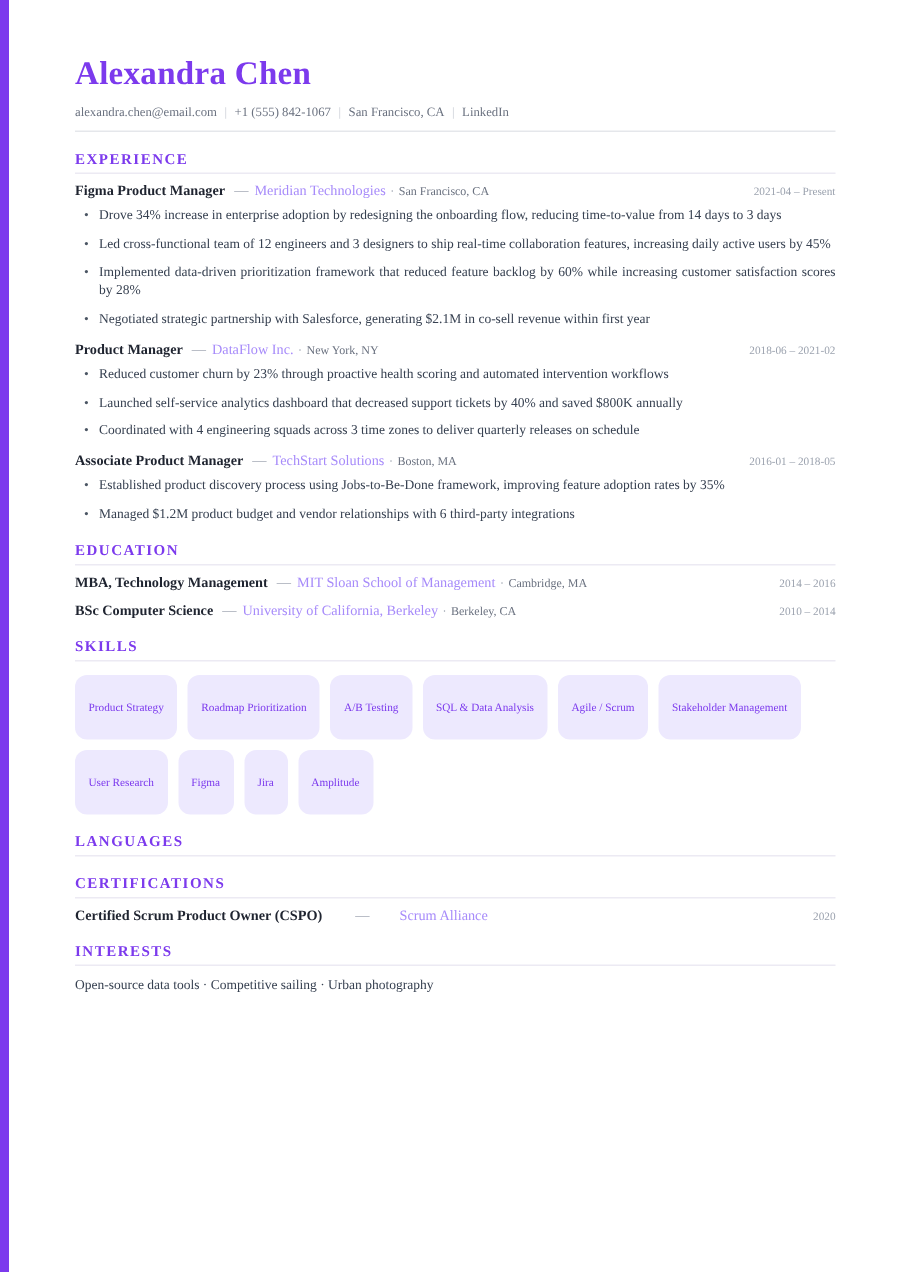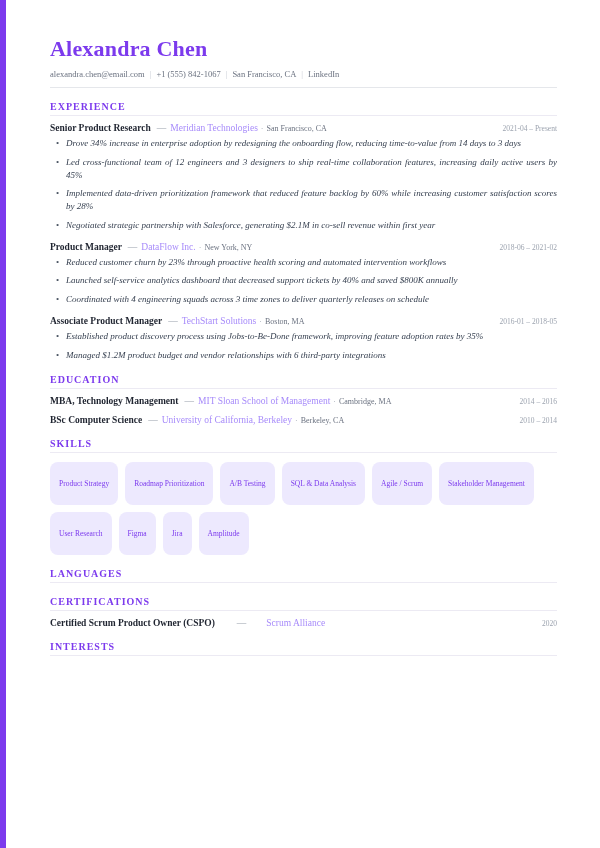--- a/index.html
+++ b/index.html
@@ -45,21 +45,21 @@
   .entry-title { font-size:9.5px; font-weight:bold; color:#1F2430; white-space:nowrap; }
   .dash { color:#9CA3AF; font-size:9.5px; margin:0 4px 0 6px; }
   .org { color:#A78BFA; font-size:9.5px; white-space:nowrap; }
   .middot { color:#9CA3AF; font-size:8px; margin:0 3px; }
   .loc { color:#6B7280; font-size:8px; white-space:nowrap; }
   .dates { margin-left:auto; color:#9CA3AF; font-size:7.5px; white-space:nowrap; padding-left:8px; }
 
   .bullets { margin-top:4px; }
   .bullet-row { display:flex; margin:0 0 6px 6px; }
   .bullet-marker { color:#4B5563; font-size:9px; line-height:1.42; width:10px; flex:0 0 10px; }
-  .bullet-text { flex:1; font-size:9px; line-height:1.42; text-align:justify; color:#374151;font-style:italic; }
+  .bullet-text { flex:1; font-size:9px; line-height:1.42; text-align:justify; color:#374151; }
 
   .edu-row { display:flex; align-items:baseline; margin-bottom:9px; }
 
   .pills { display:flex; flex-wrap:wrap; gap:7px; margin-top:9px; margin-bottom:4px; }
   .pill {
     background:#EDE9FE; color:#7C3AED;
     font-size:7.5px; padding:17px 9px; border-radius:8px;
     white-space:nowrap;
   }
 
@@ -77,21 +77,21 @@
   <div class="name">Alexandra Chen</div>
   <div class="contact-row">
     <span>alexandra.chen@email.com</span><span class="sep">|</span><span>+1 (555) 842-1067</span><span class="sep">|</span><span>San Francisco, CA</span><span class="sep">|</span><span>LinkedIn</span>
   </div>
 
 
   <div class="section-title">EXPERIENCE</div>
 
   <div class="entry">
     <div class="entry-header">
-      <span class="entry-title">Senior Product Research</span>
+      <span class="entry-title">Figma Product Manager</span>
       <span class="dash">—</span>
       <span class="org">Meridian Technologies</span>
       <span class="middot">·</span>
       <span class="loc">San Francisco, CA</span>
       <span class="dates">2021-04 – Present</span>
     </div>
     <div class="bullets">
       <div class="bullet-row">
           <span class="bullet-marker">•</span>
           <span class="bullet-text">Drove 34% increase in enterprise adoption by redesigning the onboarding flow, reducing time-to-value from 14 days to 3 days</span>
@@ -195,14 +195,15 @@
 
   <div class="section-title">CERTIFICATIONS</div>
   <div class="cert-row">
     <span class="entry-title">Certified Scrum Product Owner (CSPO)</span>
     <span class="dash">—</span>
     <span class="org">Scrum Alliance</span>
     <span class="dates">2020</span>
   </div>
 
   <div class="section-title">INTERESTS</div>
+  <div class="plain-line">Open-source data tools · Competitive sailing · Urban photography</div>
 
 </div>
 
 </body></html>

